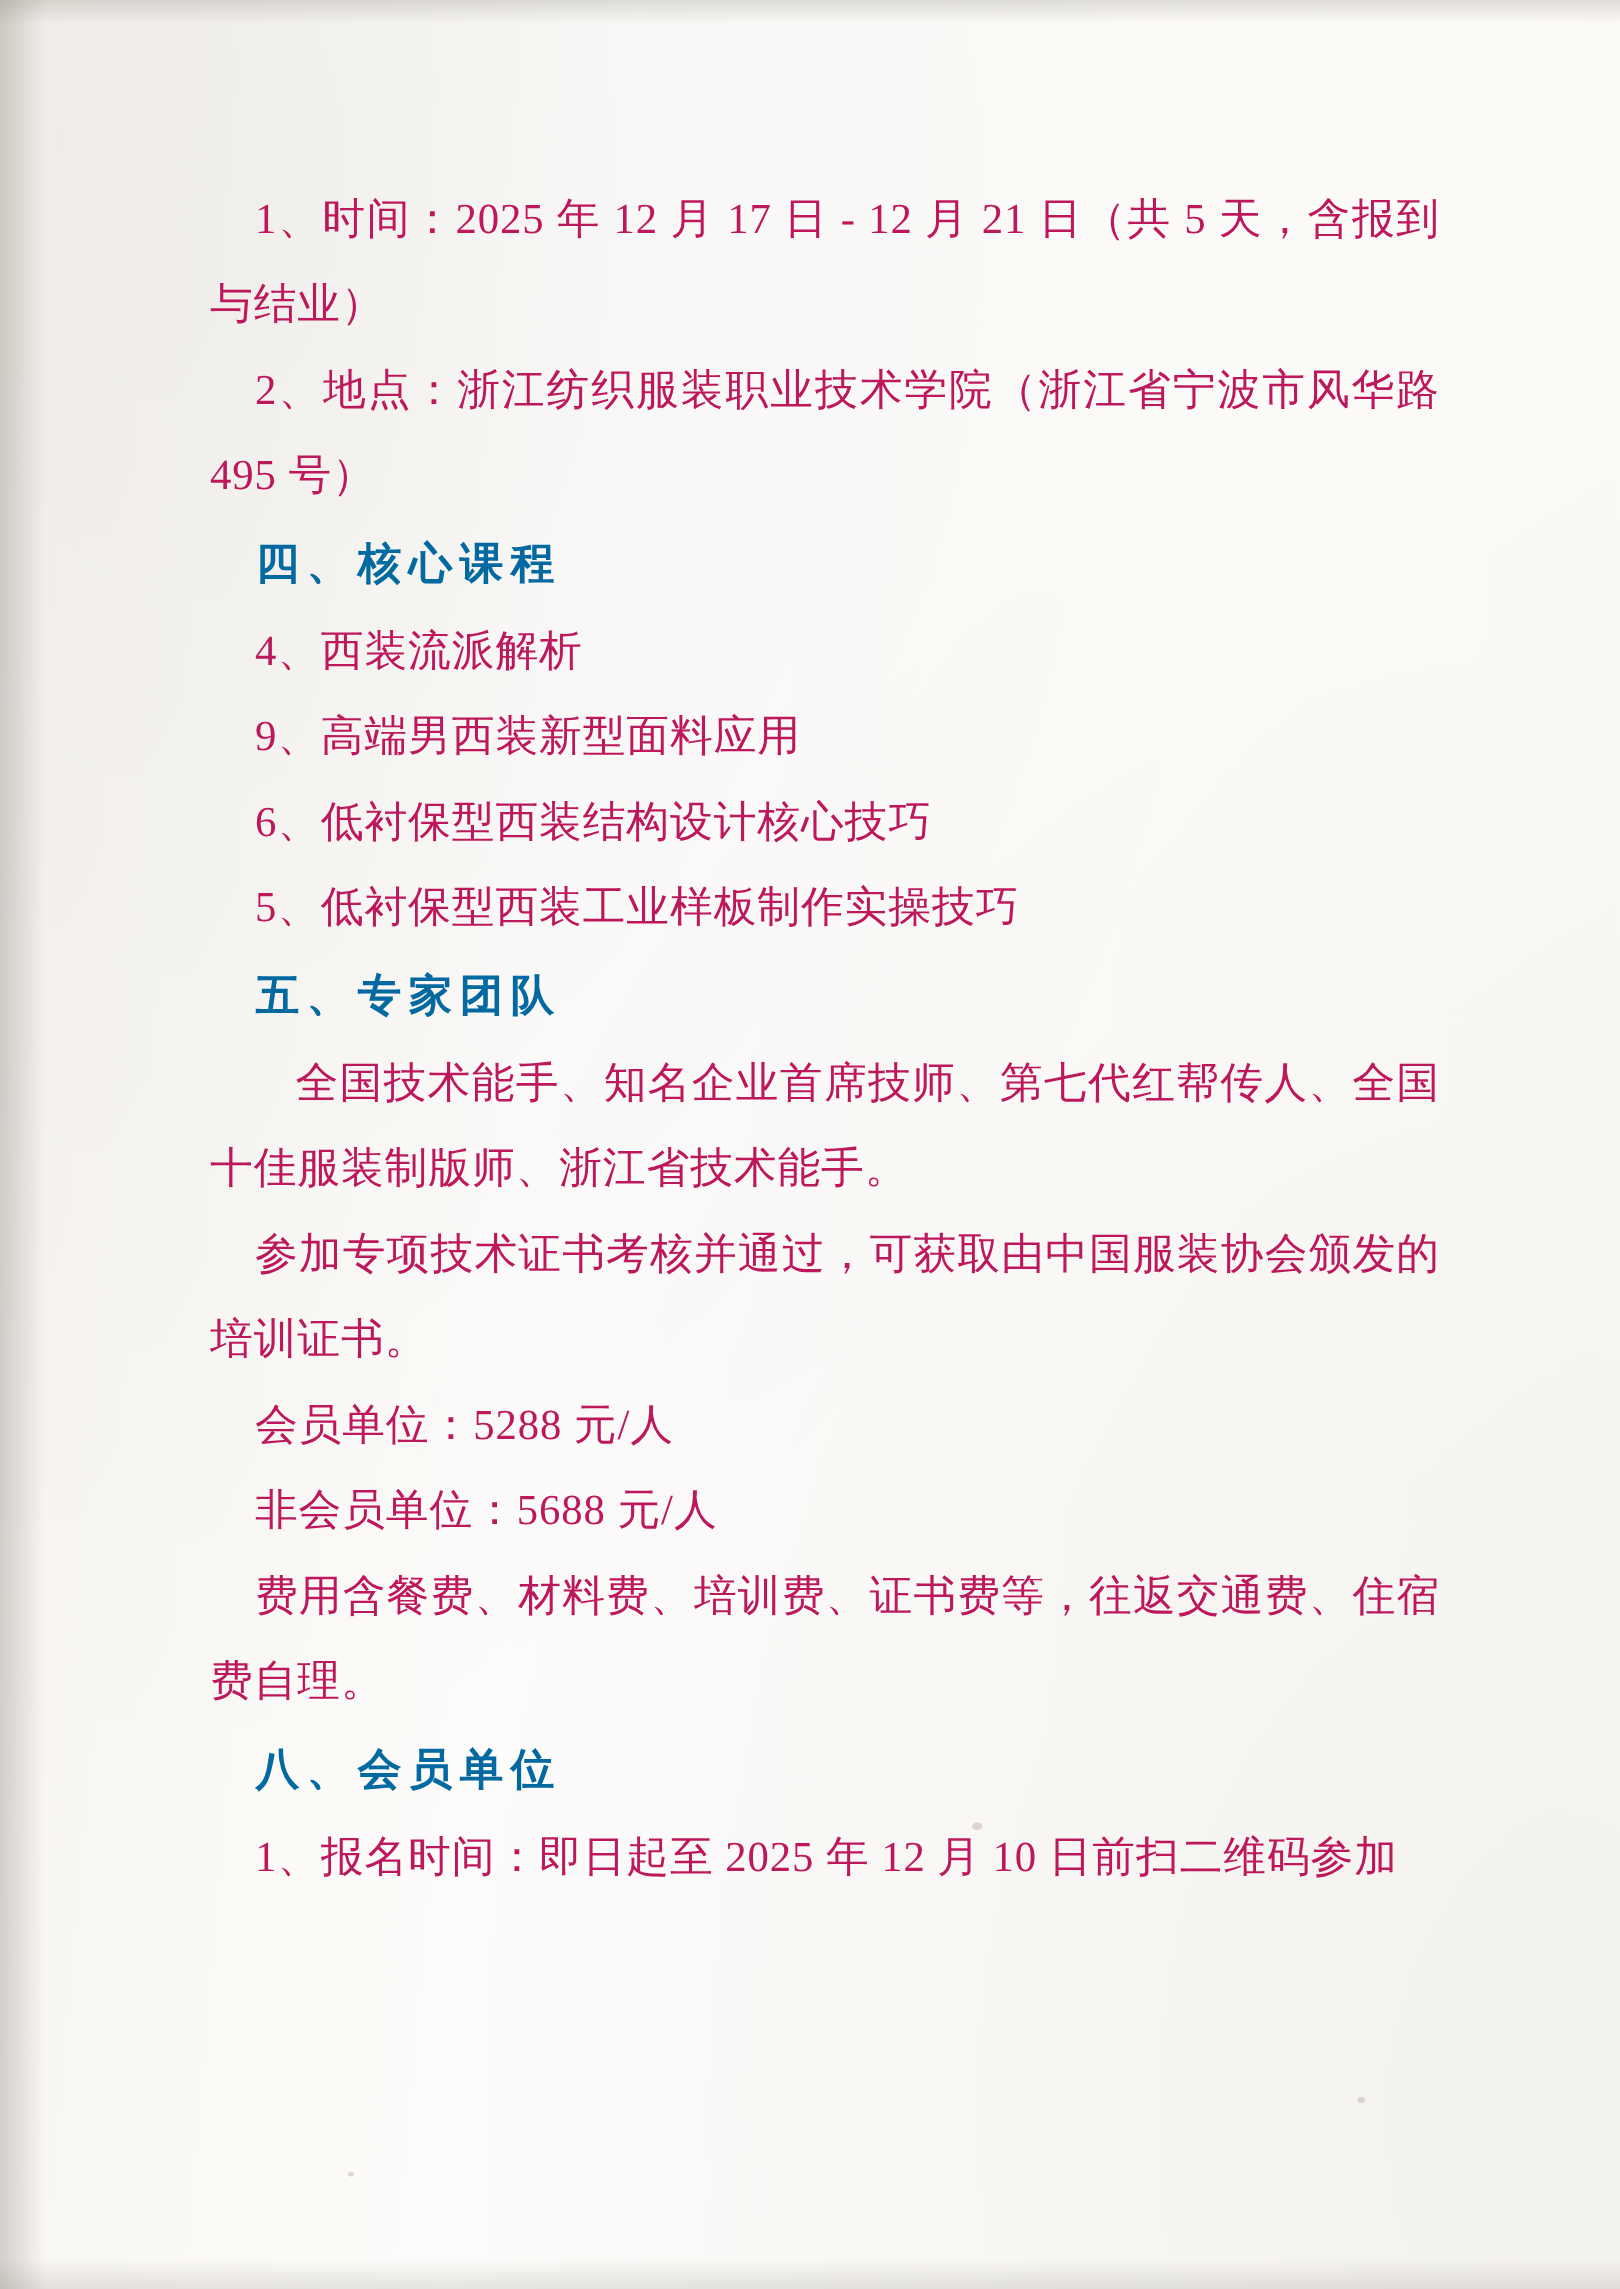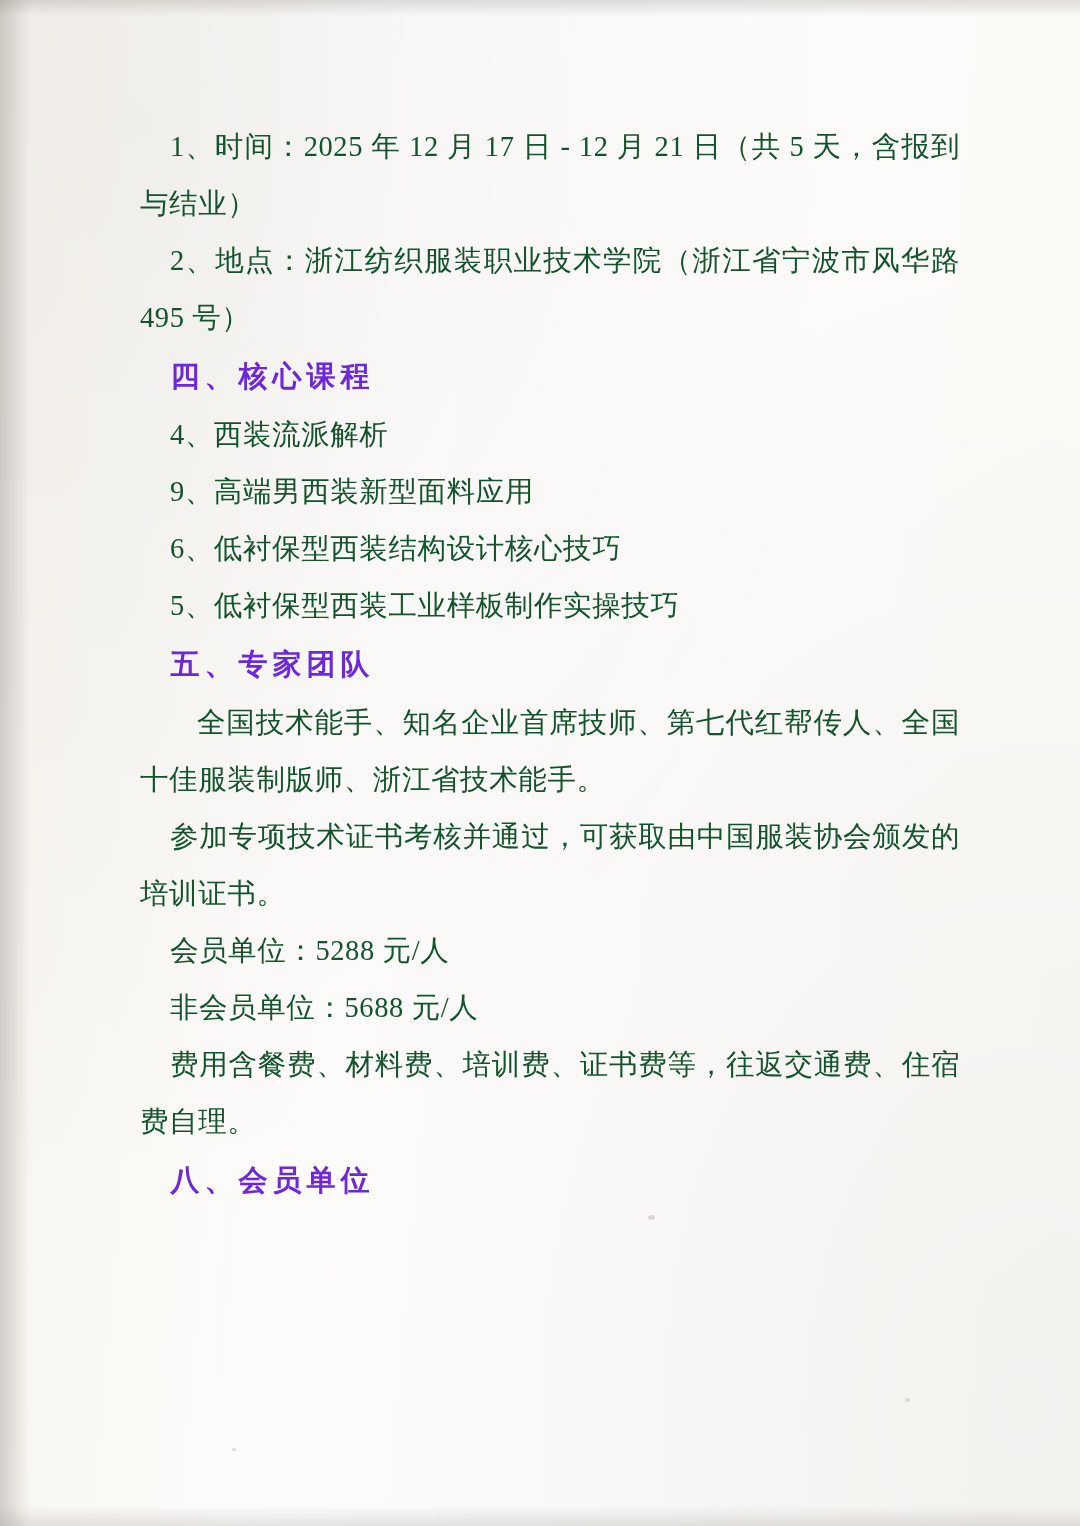--- a/index.html
+++ b/index.html
@@ -62,36 +62,36 @@
     box-sizing: border-box;
     z-index: 2;
   }
 
   p.line {
     margin: 0;
     font-size: 28.5px;
     line-height: 57px;
     letter-spacing: 0.6px;
     white-space: pre-wrap;
-    color: #14532d;
+    color: #be185d;
   }
   p.indent2 {
     text-indent: 2em;
   }
   p.indent1 {
     text-indent: 1.05em;
   }
   .heading {
     margin: 0;
     font-size: 29px;
     line-height: 60px;
     font-weight: bold;
     letter-spacing: 5px;
     text-indent: 1.05em;
-    color: #6d28d9;
+    color: #0369a1;
     font-family: "Liberation Serif", "DejaVu Serif", serif;
   }
   .justify {
     text-align: justify;
     text-justify: inter-ideograph;
   }
 </style>
 </head>
 <body>
 
@@ -124,15 +124,16 @@
 
     <p class="line indent1 justify">参加专项技术证书考核并通过，可获取由中国服装协会颁发的培训证书。</p>
 
 
     <p class="line indent1">会员单位：5288 元/人</p>
     <p class="line indent1">非会员单位：5688 元/人</p>
     <p class="line indent1 justify">费用含餐费、材料费、培训费、证书费等，往返交通费、住宿费自理。</p>
 
     <p class="heading">八、会员单位</p>
 
+    <p class="line indent1">1、报名时间：即日起至 2025 年 12 月 10 日前扫二维码参加</p>
 
   </div>
 </div>
 
 </body></html>

